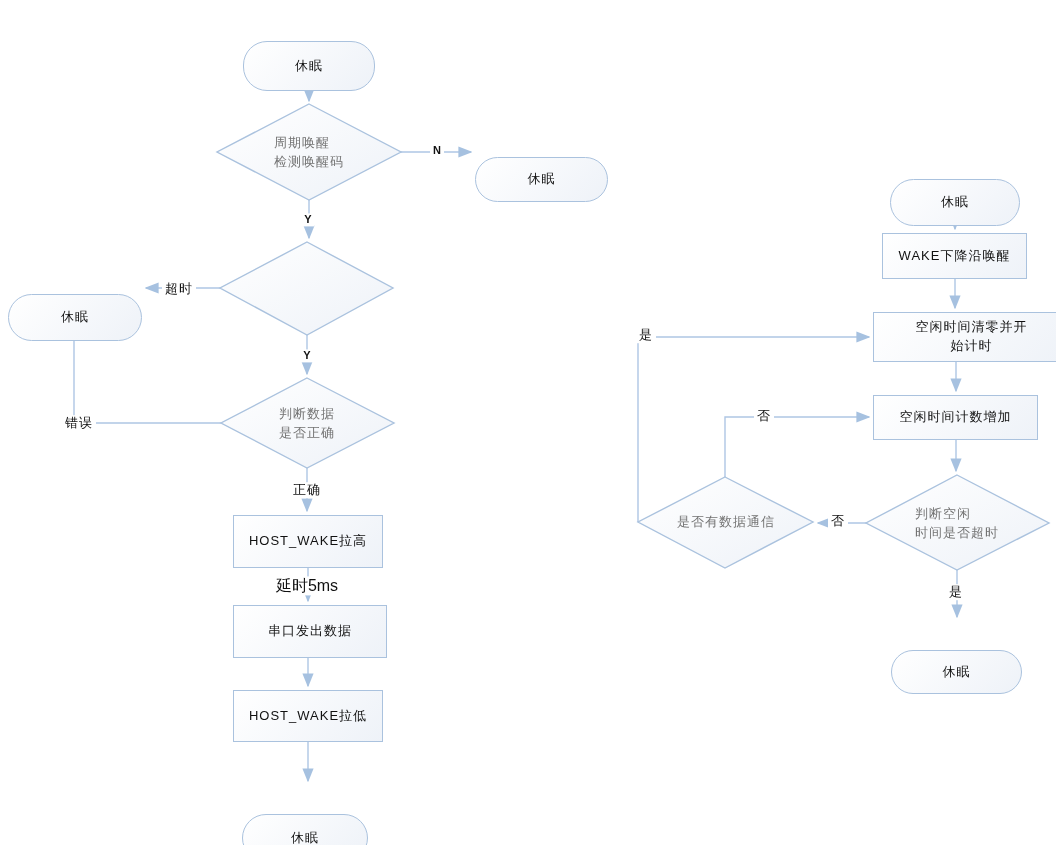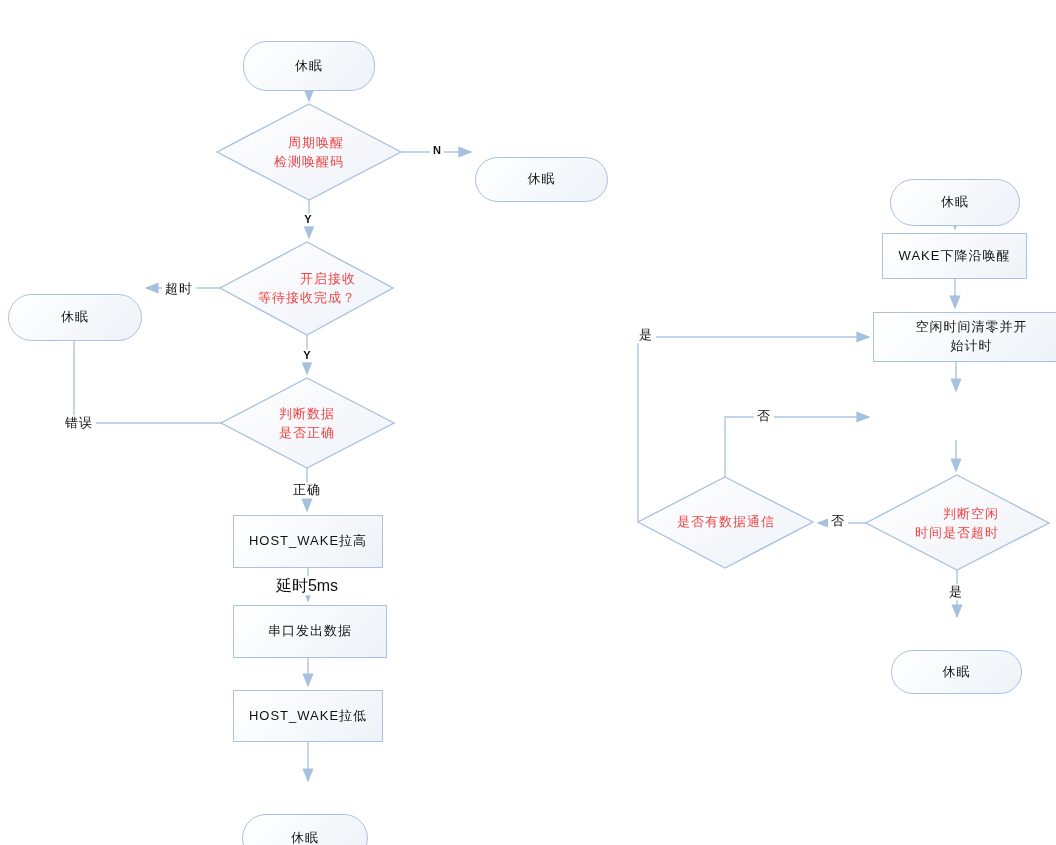--- a/index.html
+++ b/index.html
@@ -35,22 +35,22 @@
     letter-spacing: 1px;
     white-space: pre-line;
     line-height: 1.45;
   }
   .stadium { border-radius: 24px; margin-top: 29px; }
   .dlabel {
     position: absolute;
     display: flex;
     align-items: center;
     justify-content: center;
-    text-align: right;
-    color: #ef4444;
+    text-align: left;
+    color: #737373;
     font-size: 13px;
     letter-spacing: 1px;
     white-space: pre-line;
     line-height: 1.5;
     pointer-events: none;
   }
   .elabel {
     position: absolute;
     transform: translate(-50%, -50%);
     background: #ffffff;
@@ -105,42 +105,41 @@
     <polygon class="diamond" points="307,378 394,423 307,468 221,423"></polygon>
 
     <polygon class="diamond" points="957,475 1049,523 957,570 866,523"></polygon>
     <polygon class="diamond" points="725,477 813,522 725,568 638,522"></polygon>
   </svg>
 
   <div class="node stadium" style="left:243px;top:12px;width:132px;height:50px;">休眠</div>
   <div class="dlabel" style="left:219px;top:122px;width:180px;height:60px;">周期唤醒
 检测唤醒码</div>
   <div class="node stadium" style="left:475px;top:128px;width:133px;height:45px;">休眠</div>
-  <div class="dlabel" style="left:217px;top:258px;width:180px;height:60px;">开启接收
-等待接收完成？</div>
   <div class="node stadium" style="left:8px;top:265px;width:134px;height:47px;">休眠</div>
   <div class="dlabel" style="left:217px;top:393px;width:180px;height:60px;">判断数据
 是否正确</div>
   <div class="node" style="left:233px;top:515px;width:150px;height:53px;">HOST_WAKE拉高</div>
   <div class="node" style="left:233px;top:605px;width:154px;height:53px;">串口发出数据</div>
   <div class="node" style="left:233px;top:690px;width:150px;height:52px;">HOST_WAKE拉低</div>
   <div class="node stadium" style="left:242px;top:785px;width:126px;height:48px;">休眠</div>
 
   <div class="elabel small" style="left:437px;top:151px;">N</div>
   <div class="elabel small" style="left:308px;top:220px;">Y</div>
   <div class="elabel" style="left:179px;top:289px;">超时</div>
   <div class="elabel small" style="left:307px;top:356px;">Y</div>
   <div class="elabel" style="left:79px;top:423px;">错误</div>
   <div class="elabel" style="left:307px;top:490px;">正确</div>
   <div class="elabel tiny" style="left:307px;top:586px;">延时5ms</div>
 
   <div class="node stadium" style="left:890px;top:150px;width:130px;height:47px;">休眠</div>
   <div class="node" style="left:882px;top:233px;width:145px;height:46px;">WAKE下降沿唤醒</div>
   <div class="node" style="left:873px;top:312px;width:197px;height:50px;">空闲时间清零并开
 始计时</div>
+  <div class="node" style="left:873px;top:395px;width:165px;height:45px;">空闲时间计数增加</div>
   <div class="dlabel" style="left:867px;top:493px;width:180px;height:60px;">判断空闲
 时间是否超时</div>
   <div class="dlabel" style="left:636px;top:507px;width:180px;height:30px;">是否有数据通信</div>
   <div class="node stadium" style="left:891px;top:621px;width:131px;height:44px;">休眠</div>
 
   <div class="elabel" style="left:646px;top:335px;">是</div>
   <div class="elabel" style="left:764px;top:416px;">否</div>
   <div class="elabel" style="left:838px;top:521px;">否</div>
   <div class="elabel" style="left:956px;top:592px;">是</div>
 

